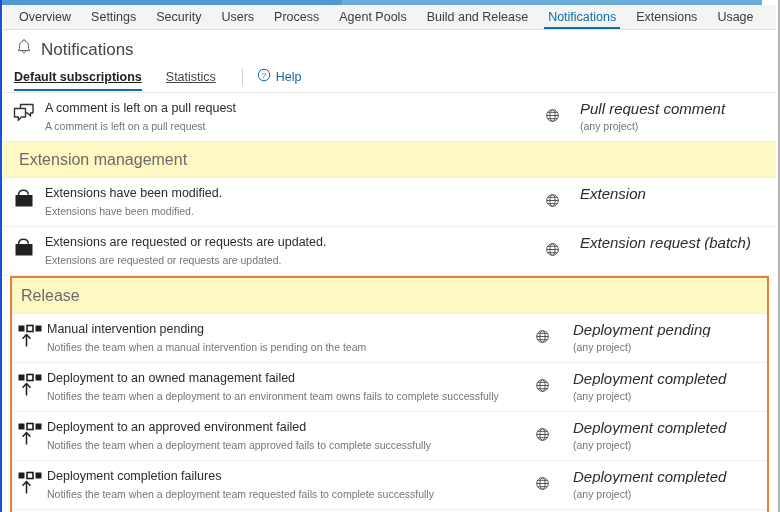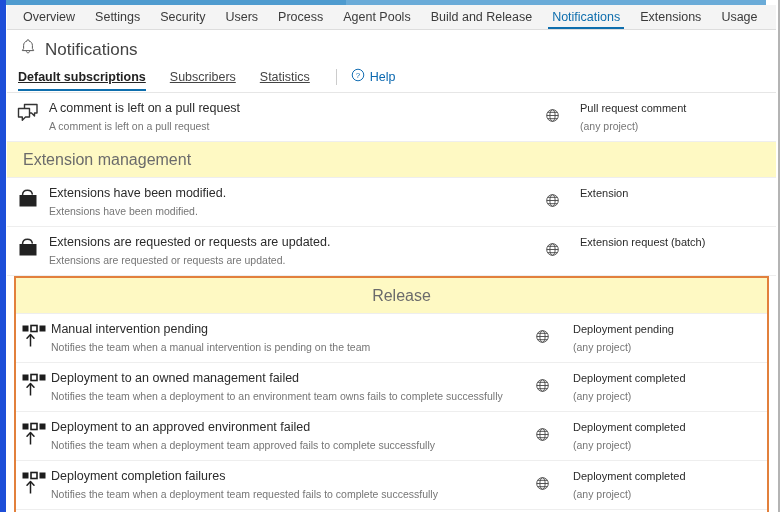--- a/index.html
+++ b/index.html
@@ -14,21 +14,21 @@
   }
 
   #screen {
     position: relative;
     width: 780px;
     height: 512px;
     overflow: hidden;
     background: #ffffff;
     box-sizing: border-box;
     border-right: 2px solid #b4b4b4;
-    border-left: 6px solid #1d4ed8;
+    border-left: 2px solid #1d4ed8;
   }
 
   
   .top-blue-bar {
     position: absolute;
     left: 0;
     top: 0;
     width: 760px;
     height: 4px;
     background: #61a8d6;
@@ -216,45 +216,45 @@
     align-items: flex-start;
     padding-top: 7px;
   }
   .row-event {
     width: 190px;
     min-width: 190px;
     padding-top: 0px;
     padding-right: 6px;
   }
   .event-name {
-    font-size: 11px;
+    font-size: 15px;
     color: #2b2b2b;
     line-height: 15px;
     margin-bottom: 4px;
     white-space: nowrap;
     overflow: hidden;
     text-overflow: ellipsis;
+    font-style: italic;
   }
   .event-sub {
     font-size: 10.5px;
     color: #767676;
     line-height: 13px;
   }
 
   
   .highlight-box {
     position: relative;
     margin: 0 7px 0 7px;
     border: 2px solid #e2803c;
     box-sizing: border-box;
     background: #ffffff;
   }
   .highlight-box .group-header {
-    padding-left: 20px;
-    text-align: center;
+    padding-left: 9px;
   }
   .highlight-box .row:last-child { border-bottom: none; }
   .highlight-box .row-icon { width: 35px; min-width: 35px; }
   .highlight-box .row-scope { width: 62px; min-width: 62px; }
   .highlight-box .row-event { width: 188px; min-width: 188px; }
 </style>
 </head>
 <body>
 
 <div id="screen">
@@ -281,21 +281,20 @@
       <svg width="16" height="18" viewBox="0 0 16 18" fill="none">
         <path d="M8 1.6c-.5 0-.9.4-.9.9v.5C5 3.4 3.6 5.2 3.6 7.4v3.1l-1.3 2.1h11.4l-1.3-2.1V7.4c0-2.2-1.4-4-3.5-4.4v-.5c0-.5-.4-.9-.9-.9z" stroke="#5b5b5b" stroke-width="1" fill="none" stroke-linejoin="round"></path>
         <path d="M6.4 13.2c0 .9.7 1.6 1.6 1.6s1.6-.7 1.6-1.6" stroke="#5b5b5b" stroke-width="1" fill="none"></path>
       </svg>
     </span>
     <span class="page-title">Notifications</span>
   </div>
 
   <div class="pivots" id="pivots">
       <div class="pivot active">Default subscriptions</div>
-      <div class="pivot">Subscribers</div>
       <div class="pivot">Statistics</div>
       <div class="pivot-divider"></div>
       <div class="help-link">
         <span><svg width="14" height="14" viewBox="0 0 16 16">
             <circle cx="8" cy="8" r="6.6" fill="none" stroke="#0a68b0" stroke-width="1.1"></circle>
             <text x="8" y="11.4" font-size="9" text-anchor="middle" fill="#0a68b0" font-family="Liberation Sans, sans-serif">?</text>
           </svg></span>
         <span>Help</span>
       </div>
     </div>

